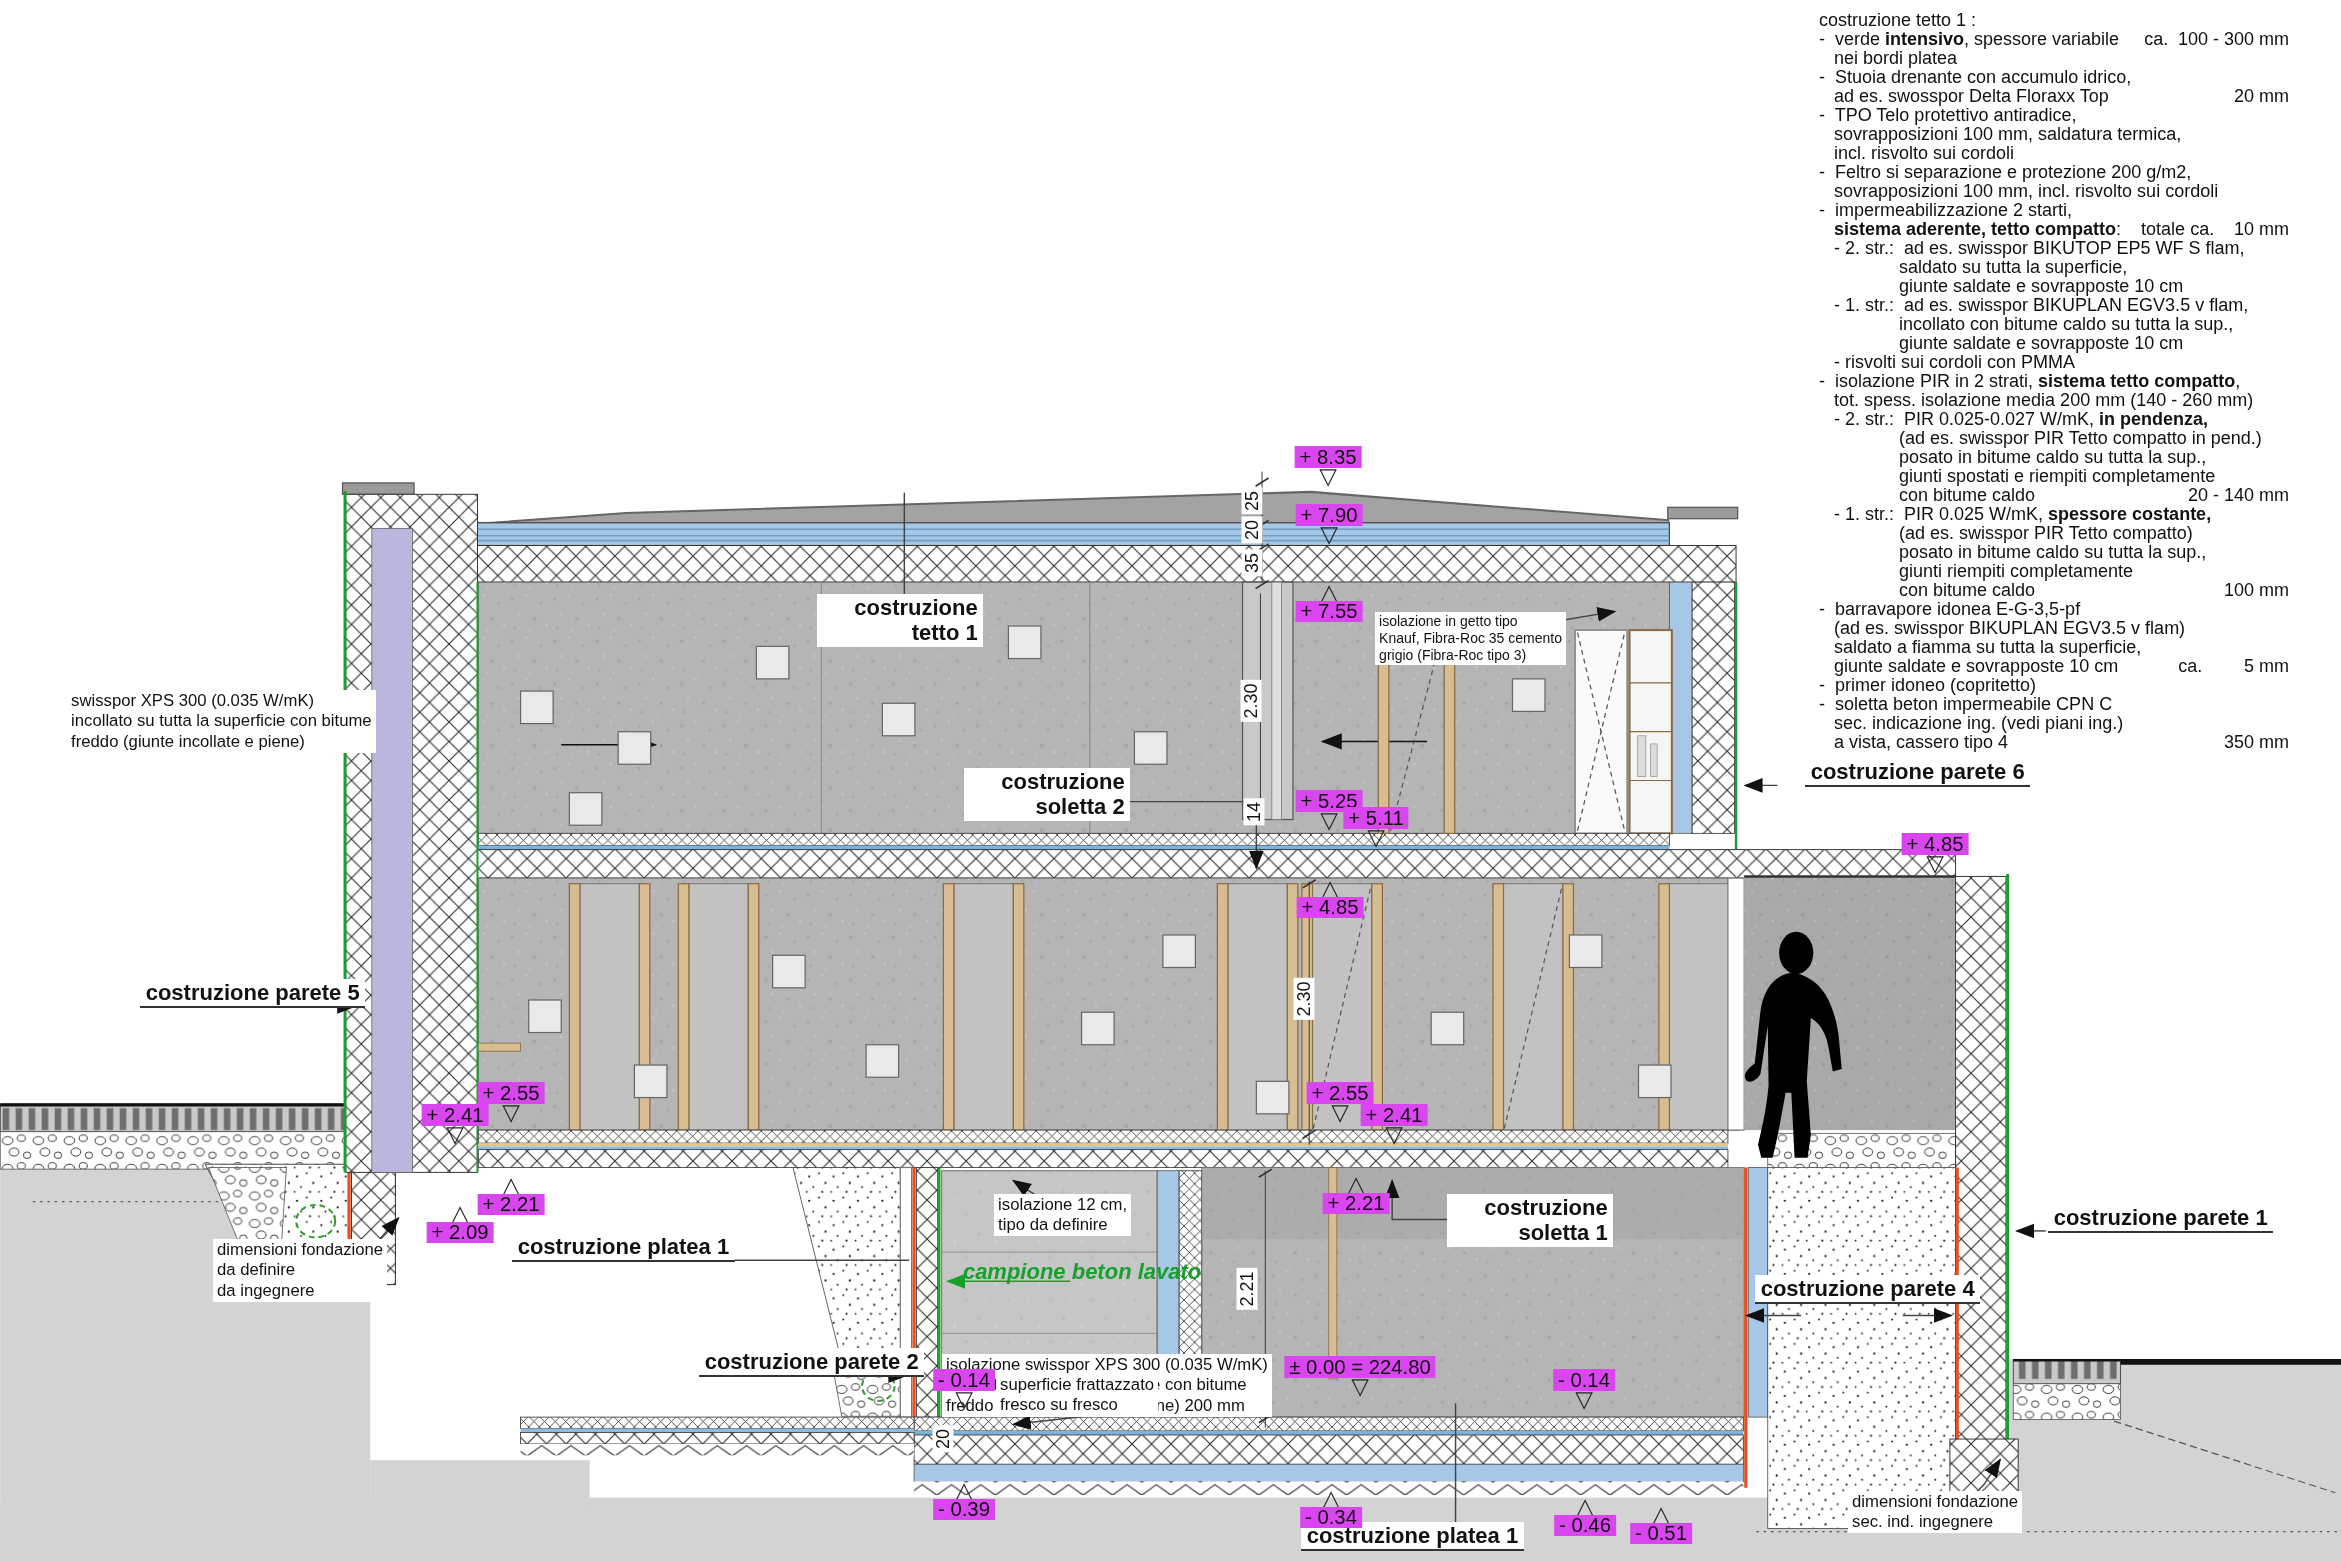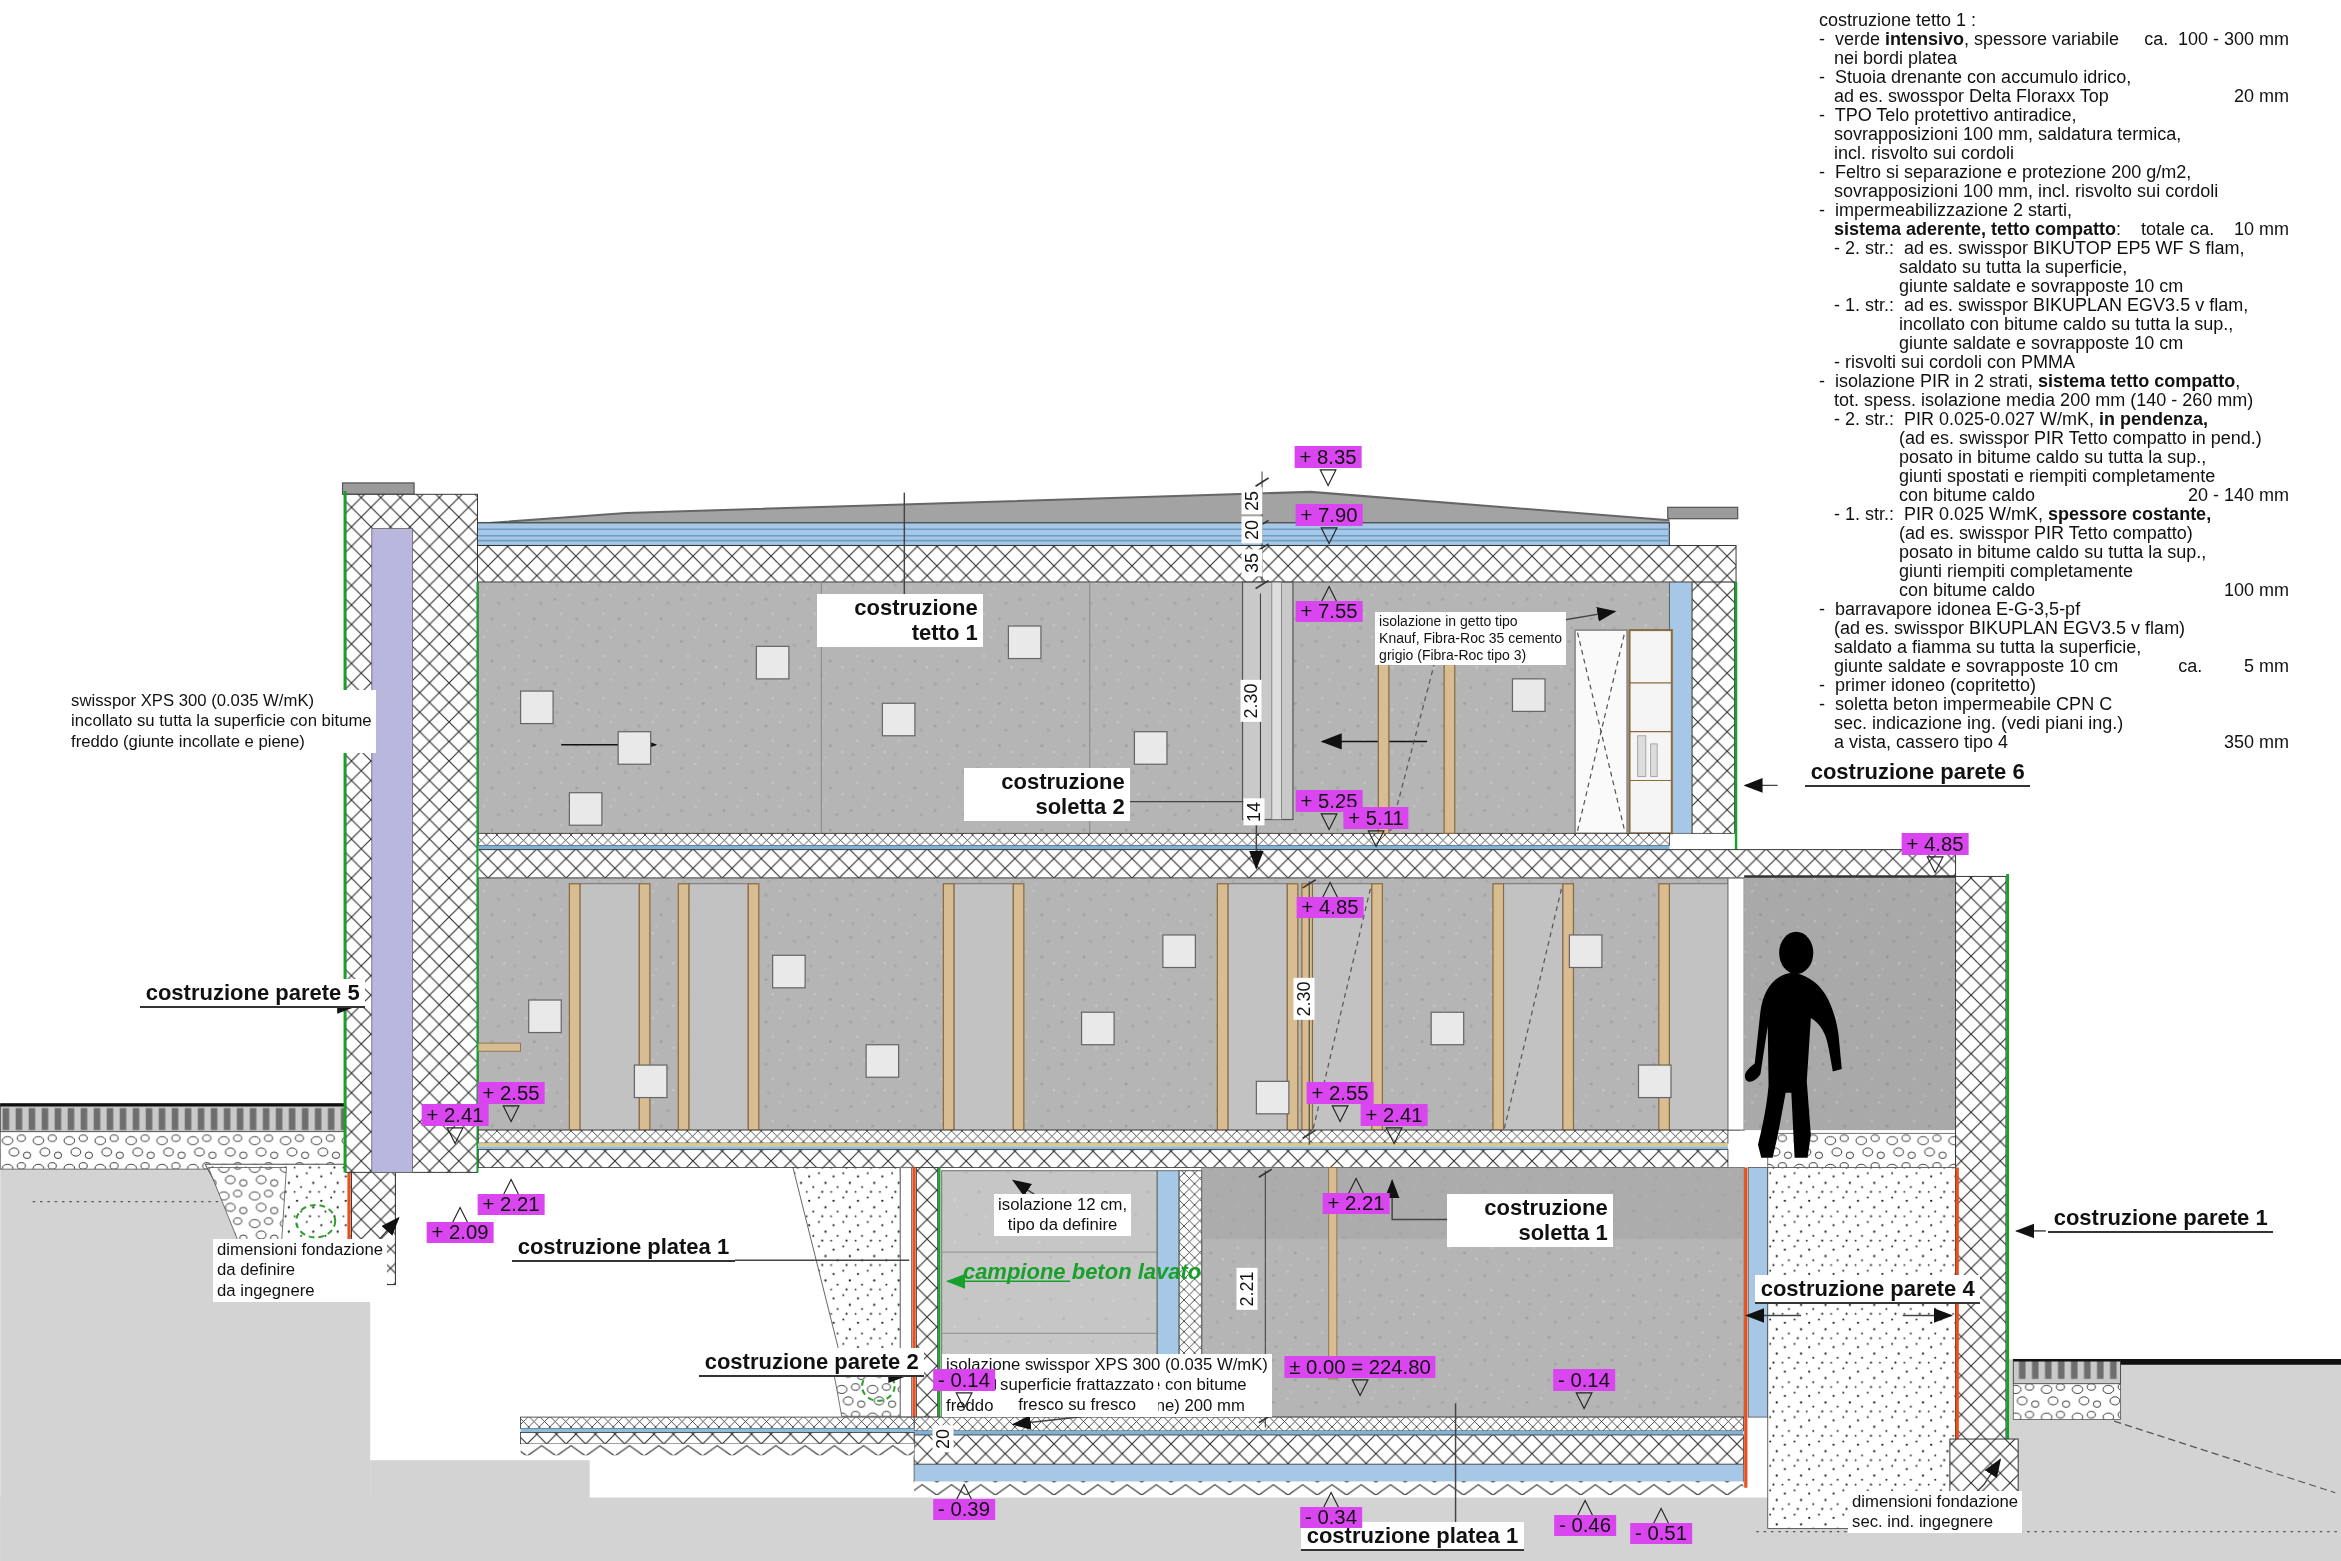--- a/index.html
+++ b/index.html
@@ -5,21 +5,21 @@
   html,body{margin:0;padding:0;background:#fff;}
   #stage{position:relative;width:2342px;height:1561px;overflow:hidden;background:#fff;
          font-family:"Liberation Sans",sans-serif;color:#111;}
   #draw{position:absolute;left:0;top:0;}
   .lbl{position:absolute;background:#fff;font-weight:700;font-size:22px;line-height:1.16;
        padding:0.8px 5.7px;color:#111;white-space:pre-line;z-index:5;}
   .lbl.ra{text-align:right;}
   .lbl.ul{border-bottom:2.4px solid #333;}
   .ann{position:absolute;background:#fff;font-size:16.7px;line-height:1.22;padding:0.8px 4.1px;
        color:#111;white-space:pre-line;z-index:5;}
-  .ann.ra{text-align:center;}
+  .ann.ra{text-align:left;}
   .campione{position:absolute;color:#18a02c;font-size:22px;font-style:italic;font-weight:700;
        padding:0 4.9px 1.6px;z-index:5;background:transparent;white-space:nowrap;}
   .mk{position:absolute;transform:translateX(-50%);display:flex;flex-direction:column;
       align-items:center;font-size:20.3px;color:#111;line-height:1;z-index:6;}
   .mk .tx{background:#d946ef;padding:0.8px 4.9px;white-space:nowrap;}
   .mk .tri{font-size:23px;line-height:.72;color:#222;background:transparent;}
   .dim{position:absolute;transform:translate(-50%,-50%) rotate(-90deg);font-size:18px;
        background:#fff;padding:0 3.3px;color:#111;z-index:6;white-space:nowrap;}
   .spec{position:absolute;left:1819px;top:11.4px;width:470px;font-size:18px;line-height:19px;
         color:#111;z-index:5;}

